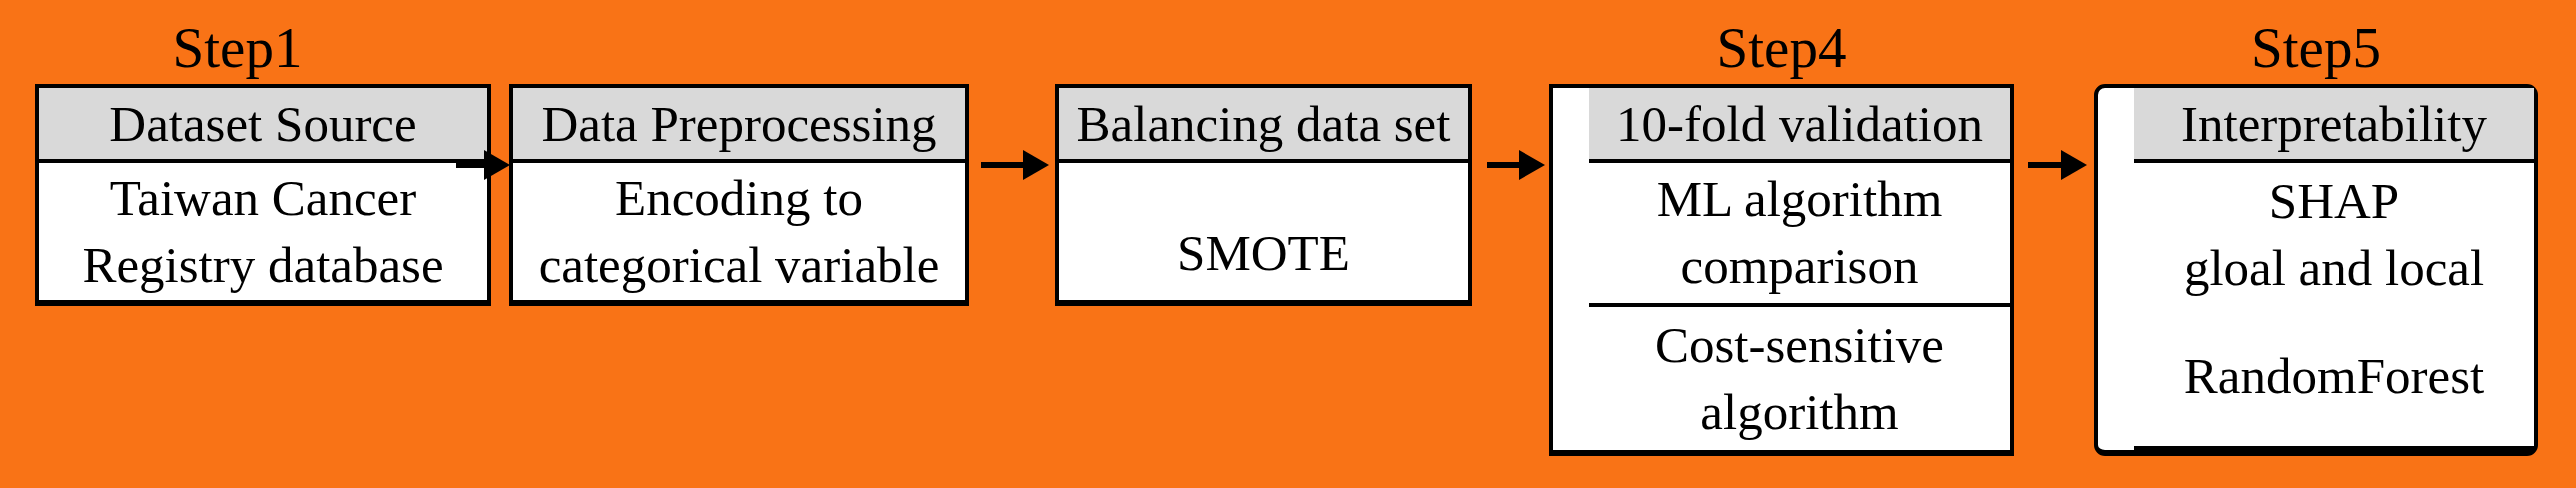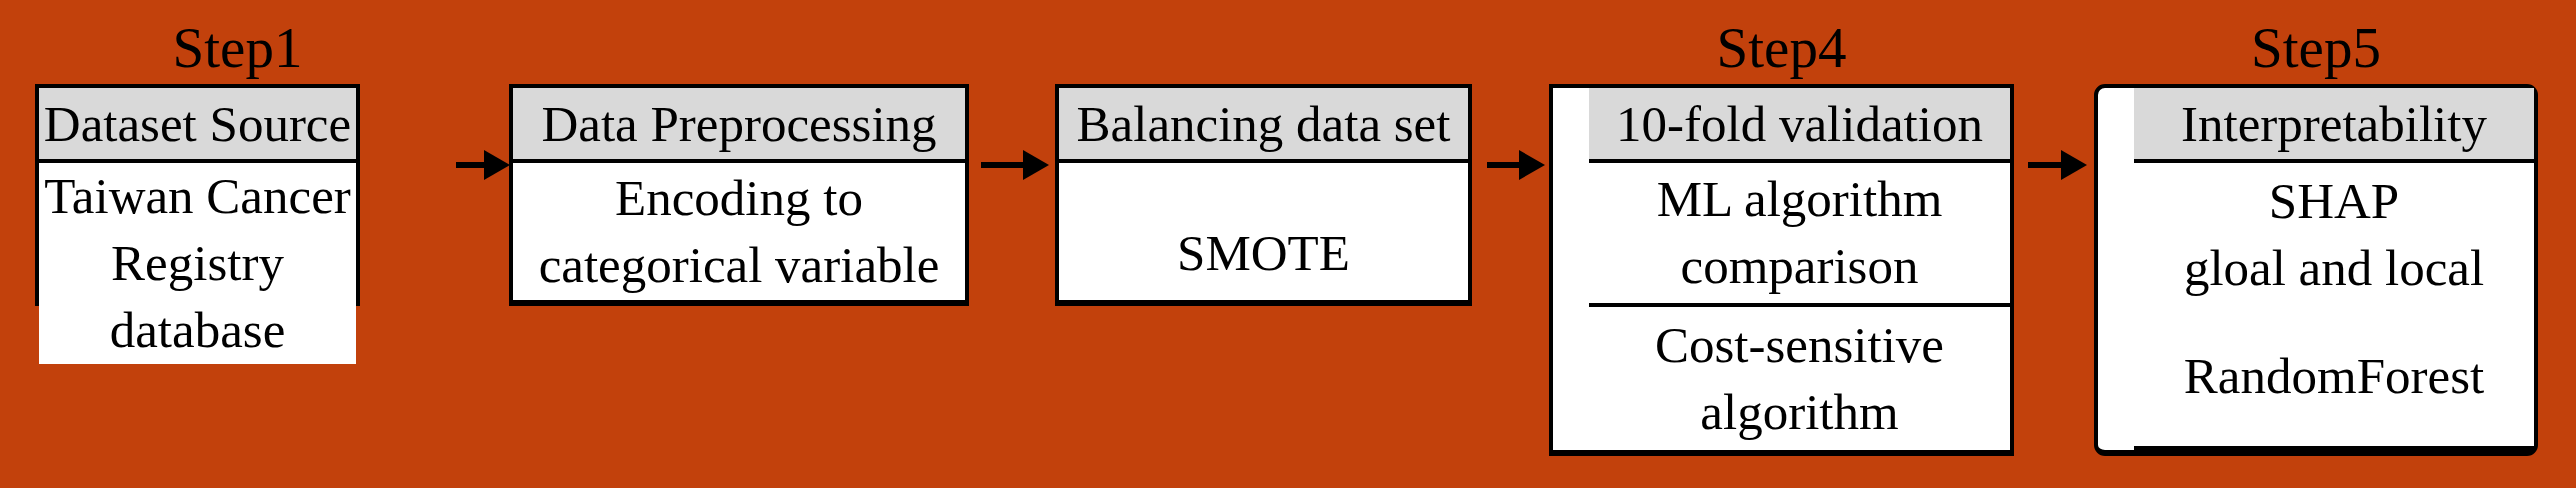--- a/index.html
+++ b/index.html
@@ -4,21 +4,21 @@
 <style>
   html, body {
     margin: 0;
     padding: 0;
     background: #ffffff;
   }
   #canvas {
     position: relative;
     width: 2576px;
     height: 489px;
-    background: #c2410c;
+    background: #f97316;
     font-family: "Liberation Serif", "DejaVu Serif", serif;
     color: #000000;
     overflow: hidden;
   }
   .step-label {
     position: absolute;
     top: 12.3px;
     height: 71px;
     line-height: 71px;
     text-align: center;
@@ -58,21 +58,21 @@
     line-height: 67px;
     white-space: pre-line;
     background: #ffffff;
   }
   .cell.fixed {
     flex: 0 0 140px;
     height: 140px;
     border-bottom: 4.6px solid #000000;
   }
   
-  #box1 { left: 35px;   width: 325px; }
+  #box1 { left: 35px;   width: 456px; }
   #box2 { left: 509px;  width: 460px; }
   #box3 { left: 1055px; width: 417px; }
   #box4 { left: 1549px; width: 465px; }
   #box5 { left: 2094px; width: 444px; }
   #lbl1 { left: 35px;   width: 405px; }
   #lbl2 { left: 509px;  width: 460px; }
   #lbl3 { left: 1055px; width: 417px; }
   #lbl4 { left: 1549px; width: 465px; }
   #lbl5 { left: 2094px; width: 444px; }
   

